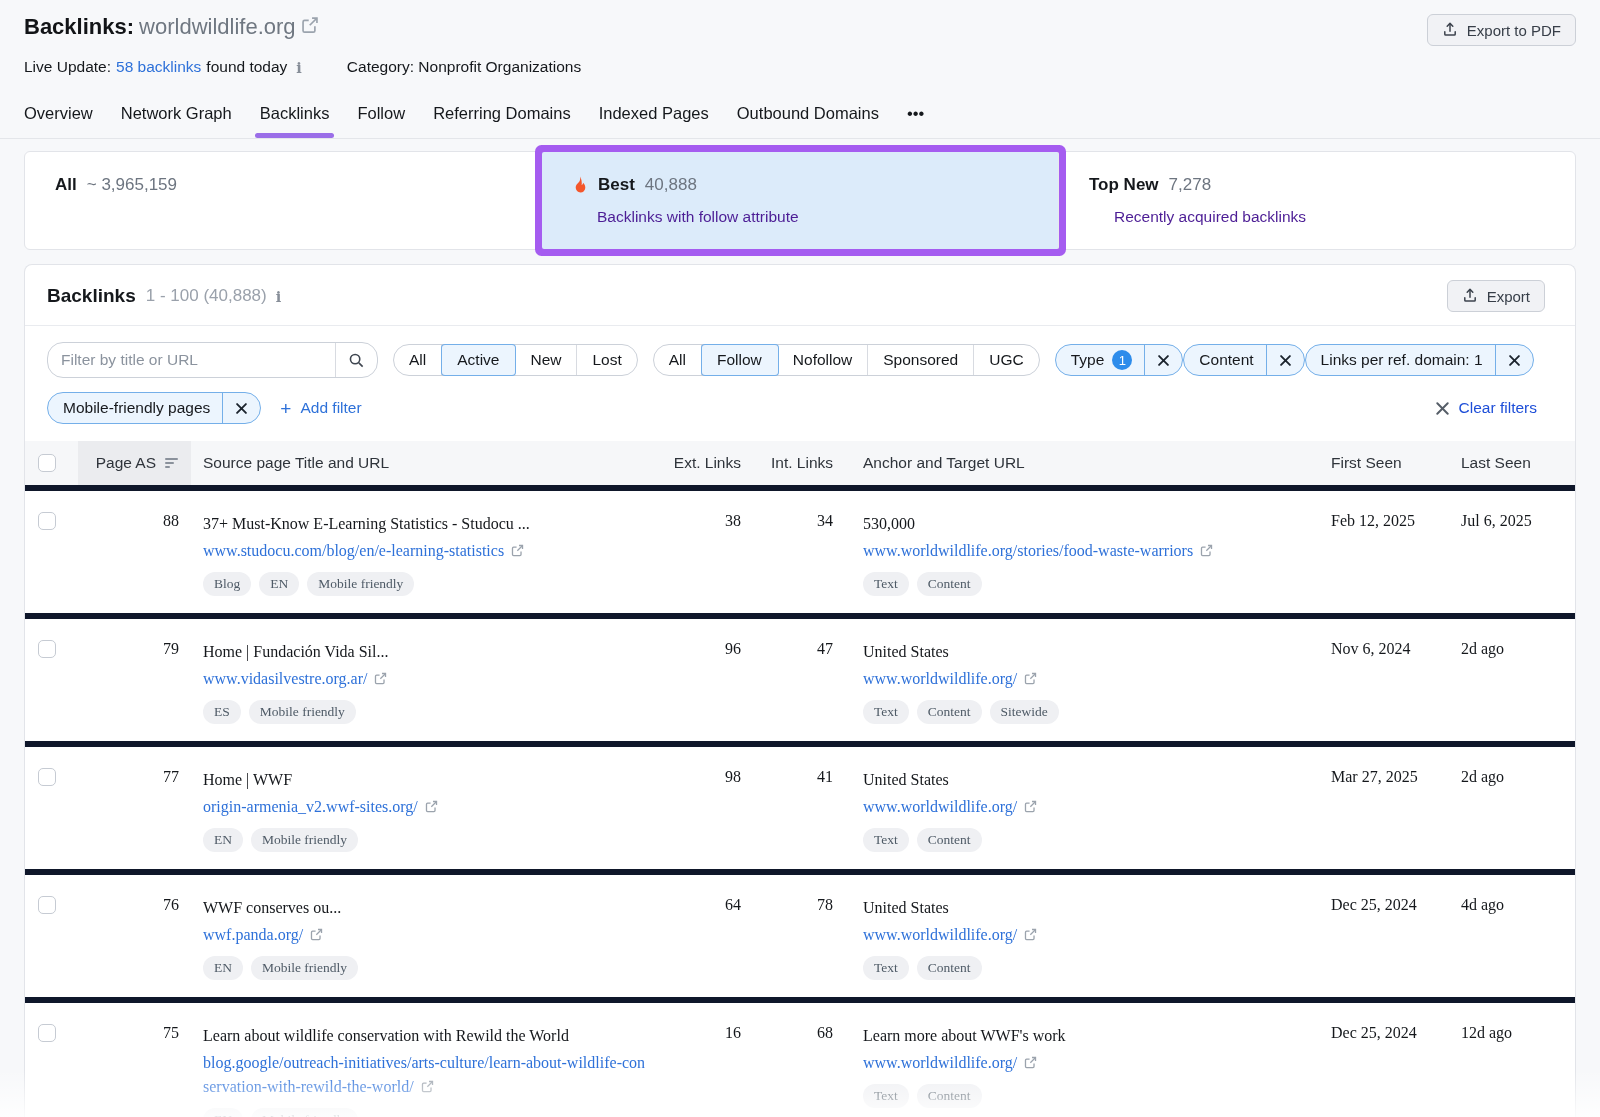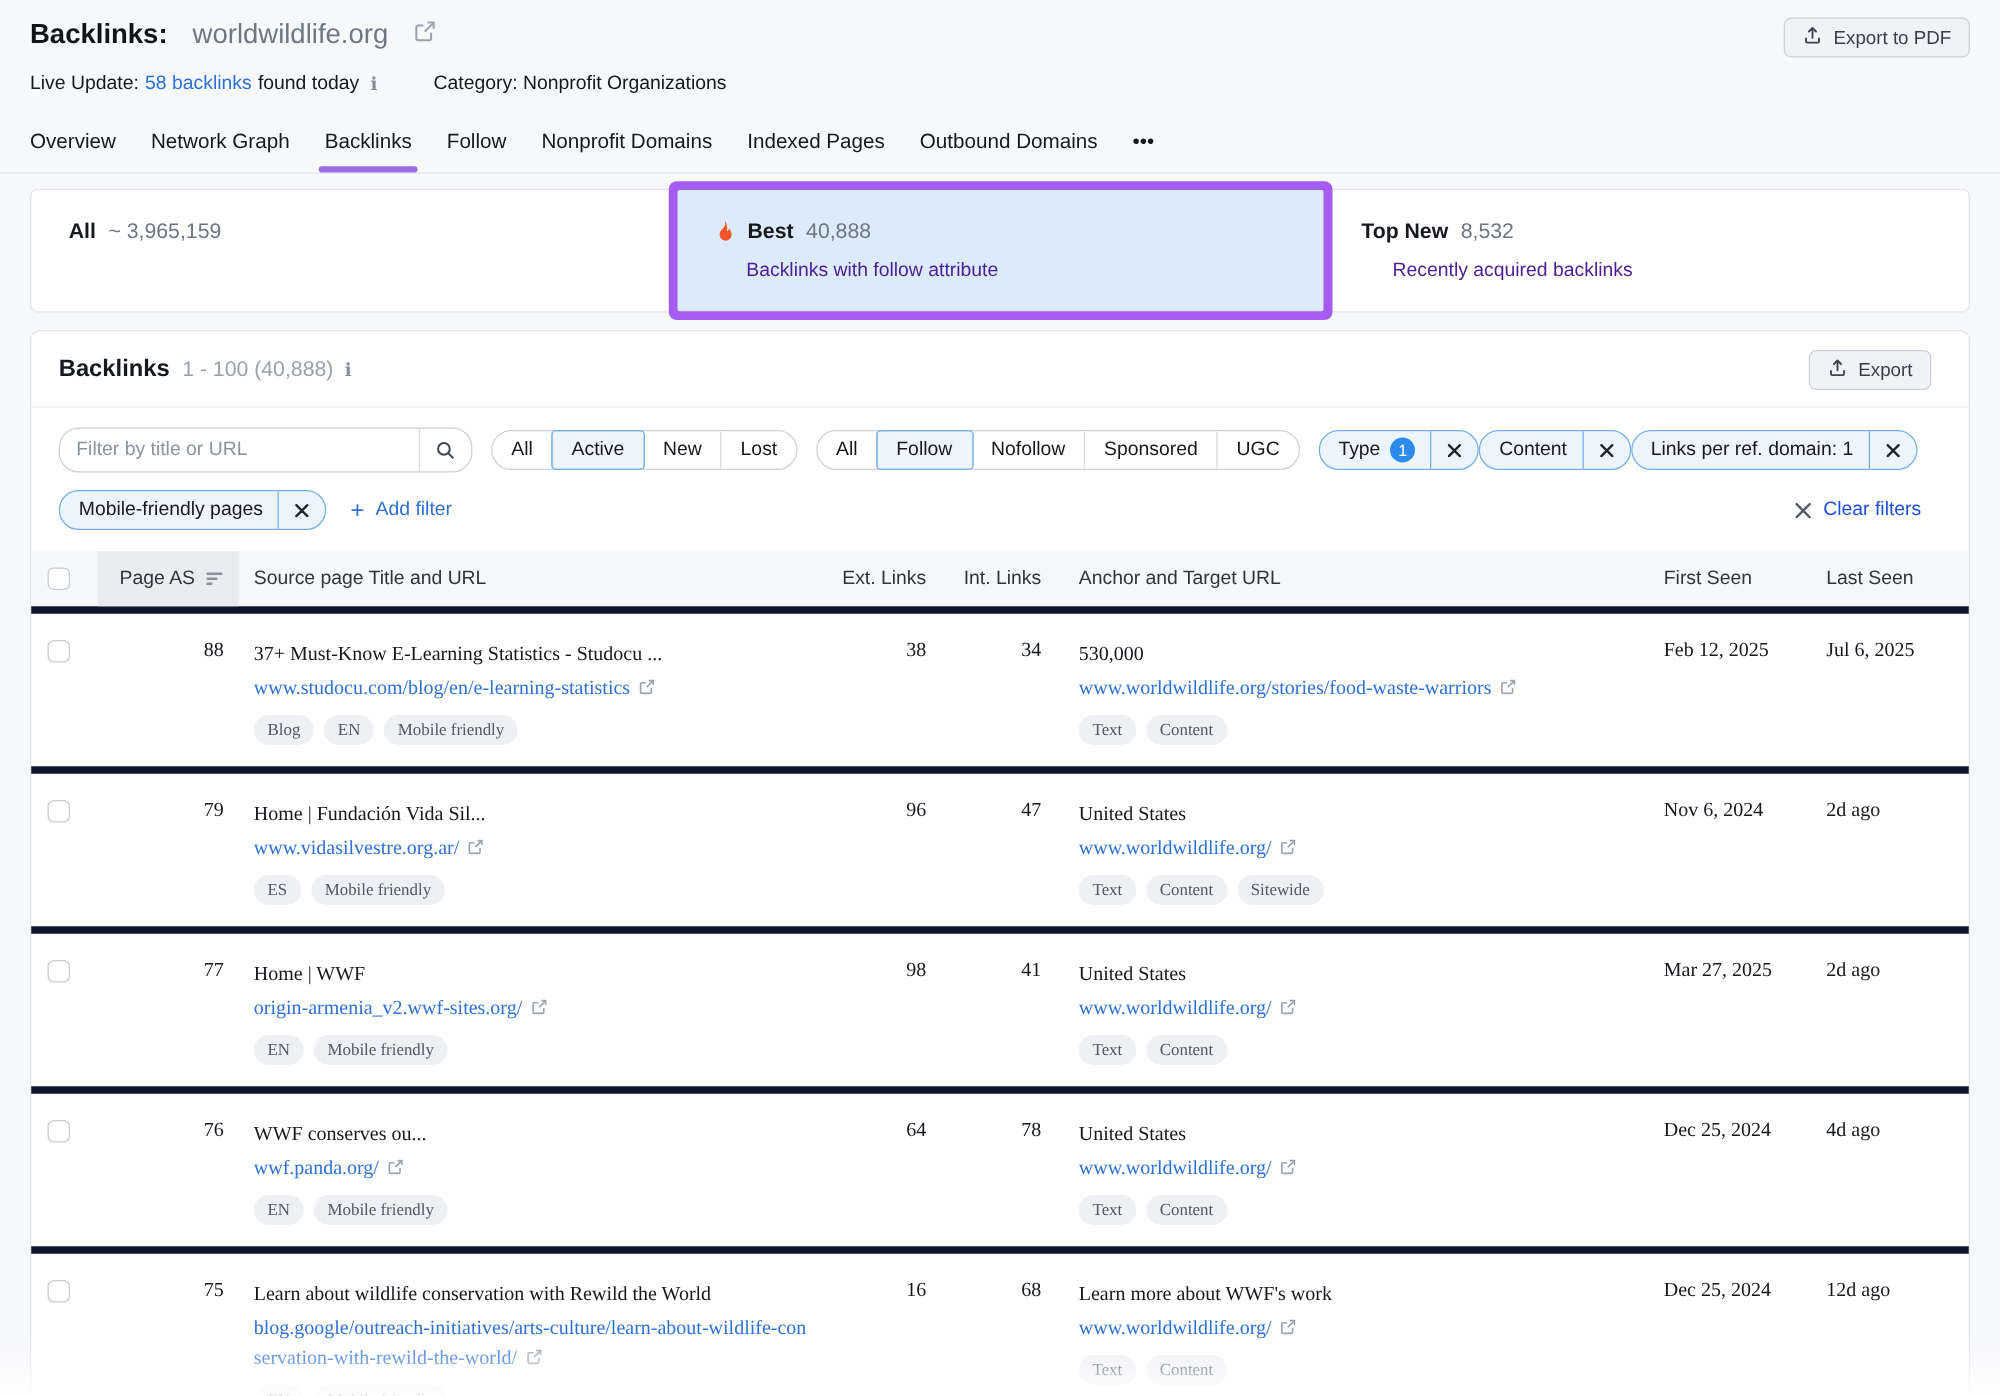--- a/index.html
+++ b/index.html
@@ -7,21 +7,21 @@
   body {
     background:#f7f8fa;
     font-family:"Liberation Sans","DejaVu Sans",sans-serif;
     color:#15181c;
     position:relative;
   }
   .page { padding:0 24px; position:relative; }
 
   
   .header-row { display:flex; justify-content:space-between; align-items:flex-start; padding-top:14px; }
-  .h1 { font-size:22px; display:flex; align-items:center; gap:20px; }
+  .h1 { font-size:22px; display:flex; align-items:center; gap:5px; }
   .h1 .prefix { font-weight:700; color:#121417; }
   .h1 .domain { color:#6f7781; font-weight:400; }
   .btn {
     display:inline-flex; align-items:center; gap:9px;
     background:#f1f2f5; border:1px solid #ccd0d7; border-radius:6px;
     font-size:15px; color:#373e48; padding:0 14px; height:32px; cursor:pointer;
     white-space:nowrap;
   }
   .meta-row { display:flex; align-items:center; margin-top:12px; font-size:15.5px; color:#15181c; }
   .meta-row .gap { margin-left:5px; }
@@ -173,21 +173,21 @@
     <span class="gap">found today</span>
     <span class="info-i">i</span>
     <span class="category">Category: Nonprofit Organizations</span>
   </div>
 
   <nav class="tabs" id="tabs">
       <div class="tab">Overview</div>
       <div class="tab">Network Graph</div>
       <div class="tab active">Backlinks</div>
       <div class="tab">Follow</div>
-      <div class="tab">Nonprofit Domains</div>
+      <div class="tab">Referring Domains</div>
       <div class="tab">Indexed Pages</div>
       <div class="tab">Outbound Domains</div>
       <div class="tab">•••</div>
     </nav>
   <div class="tabs-divider"></div>
 
   <section class="cards" id="cards">
       <div class="card">
         <div class="card-line1">
           <span class="card-label">All</span>
@@ -200,21 +200,21 @@
             <path fill="#f4562b" d="M8.1.4c.6 3-.4 4.9-1.8 6.3C5 8 3.7 9.3 3.7 11.6a4.8 4.8 0 0 0 9.6.2c0-2.4-1.1-3.9-2.1-5-.2 1.1-.8 1.9-1.6 2.3.6-2.4-.2-6.3-1.5-8.7z"></path>
           </svg>
           <span class="card-label">Best</span>
           <span class="card-value">40,888</span>
         </div>
         <div class="card-sub">Backlinks with follow attribute</div>
       </div>
       <div class="card">
         <div class="card-line1">
           <span class="card-label">Top New</span>
-          <span class="card-value">8,532</span>
+          <span class="card-value">7,278</span>
         </div>
         <div class="card-sub">Recently acquired backlinks</div>
       </div>
     </section>
 
   <section class="panel">
     <div class="panel-header">
       <span class="p-title">Backlinks</span>
       <span class="p-range">1 - 100 (40,888)</span>
       <span class="info-i">i</span>

